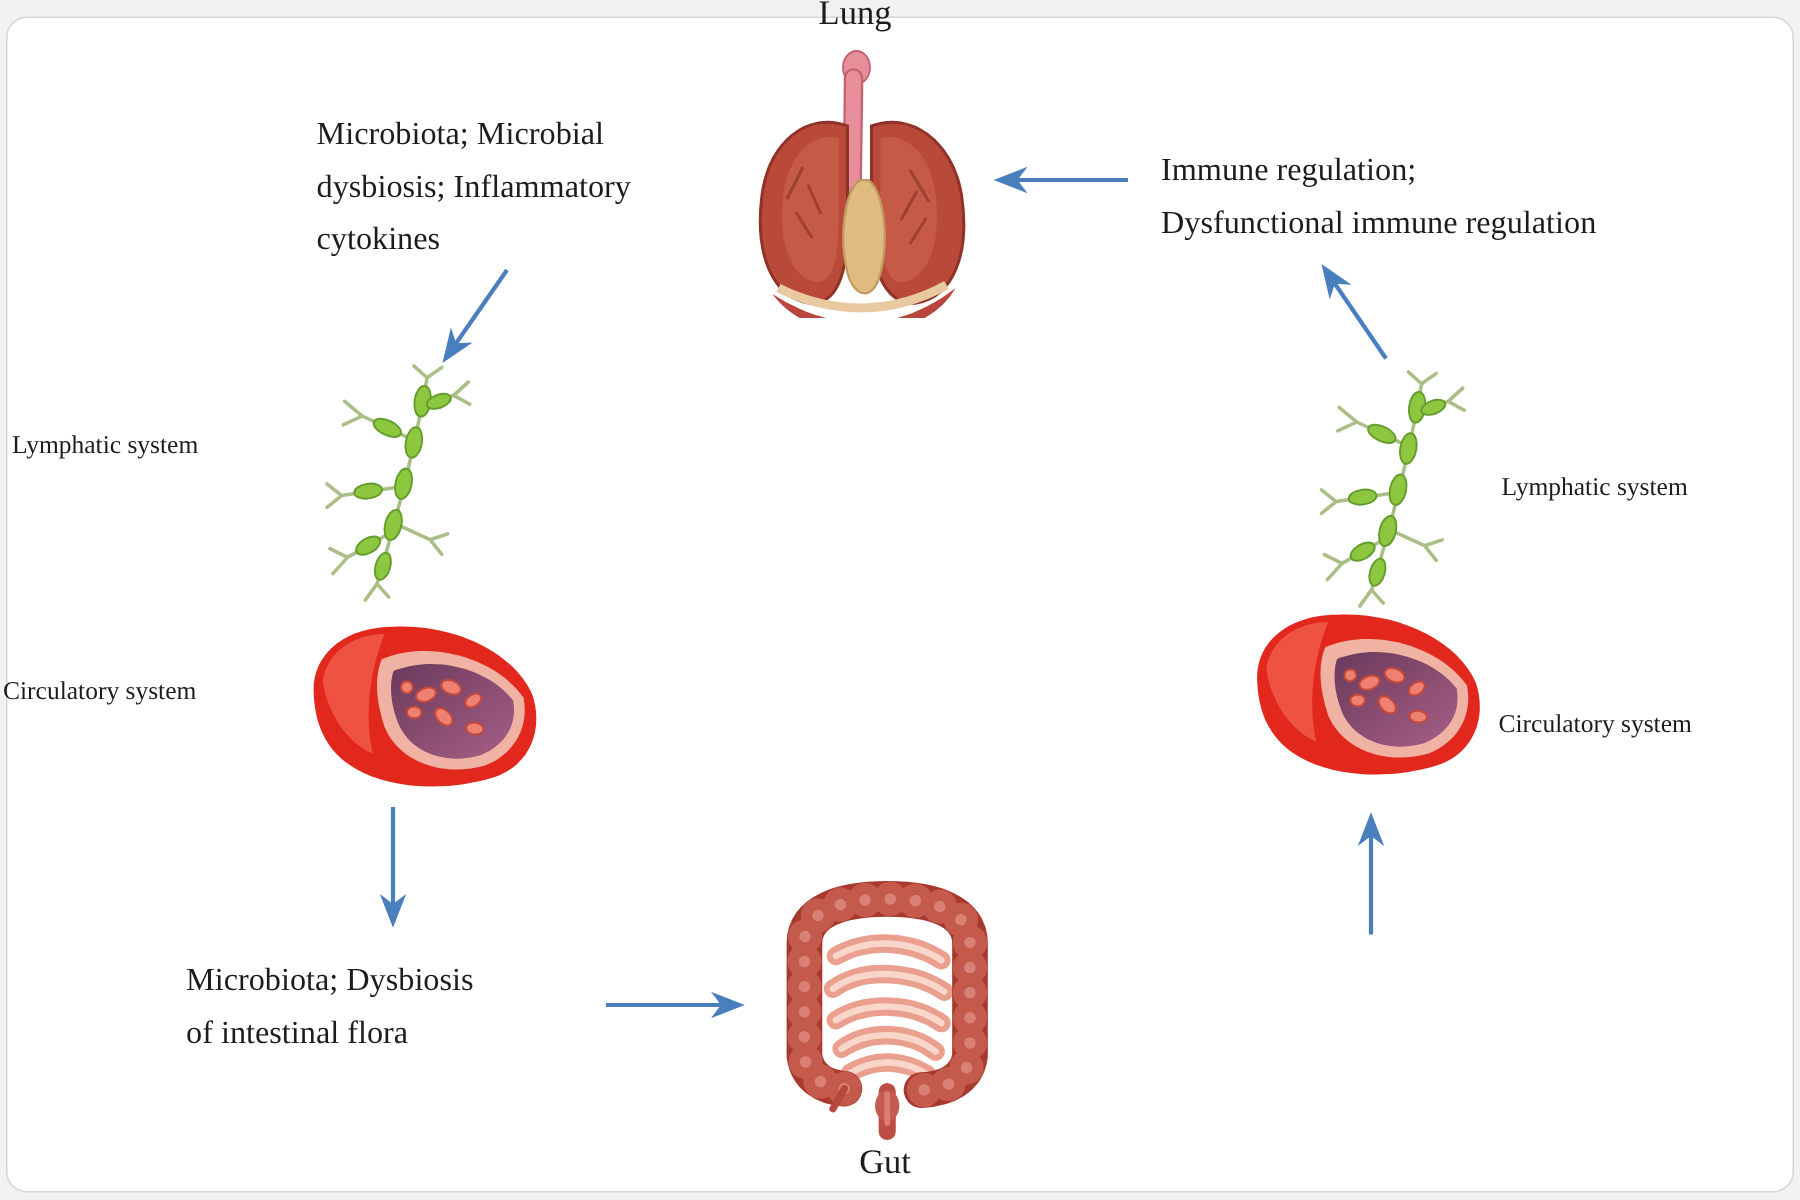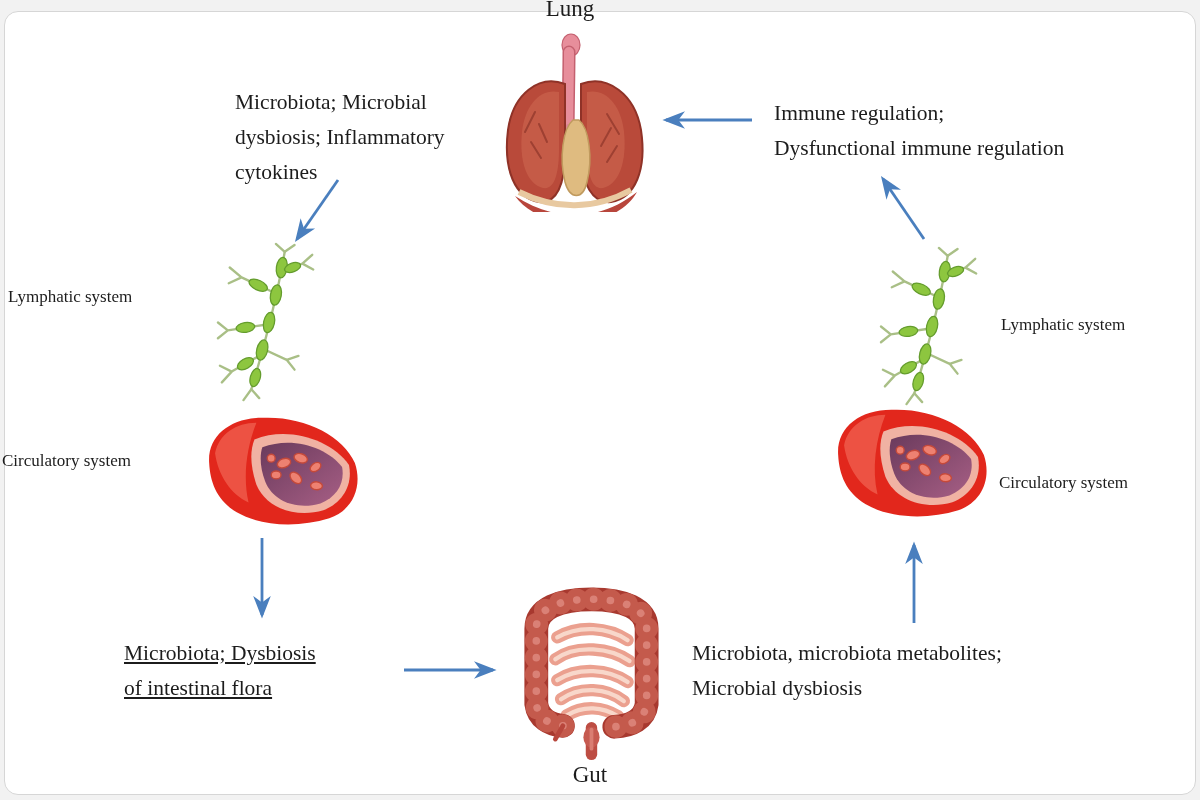--- a/index.html
+++ b/index.html
@@ -64,21 +64,21 @@
       <path d="M92,60 C110,56 126,72 129,100 C132,130 124,152 108,156 C96,158 92,140 92,116 Z" fill="#cf6a52" opacity="0.55"></path>
       <path d="M40,80 L30,100 M44,92 L52,110 M36,110 L46,126 M112,82 L124,102 M116,96 L106,114 M122,114 L112,130" stroke="#7e2a20" stroke-width="2" opacity="0.55" fill="none" stroke-linecap="round"></path>
 
       <path d="M78,88 C68,96 64,126 70,150 C75,168 88,168 92,150 C98,126 94,96 84,88 Z" fill="#dfbb80" stroke="#c09a5e" stroke-width="1.5"></path>
 
       <path d="M24,160 C60,178 100,178 136,158" stroke="#e8c9a0" stroke-width="6" fill="none"></path>
       <path d="M20,164 C60,190 104,190 142,160 C130,182 100,192 74,190 C48,188 30,178 20,164 Z" fill="#b8463c"></path>
     </svg>
   </div>
 
-  <div class="abs annotation" style="left:211px;top:85px;margin-left:24px;">Microbiota; Microbial
+  <div class="abs annotation" style="left:211px;top:72px;">Microbiota; Microbial
 dysbiosis; Inflammatory
 cytokines</div>
 
   <div class="abs node-label" style="left:8px;top:284px;">Lymphatic system</div>
 
   <div class="abs illus" style="left:216px;top:242px;width:108px;height:162px;">
     <svg viewBox="0 0 110 165">
       <g stroke="#a9bf86" stroke-width="2.4" fill="none" stroke-linecap="round">
         <path d="M70,10 C64,45 54,90 36,150"></path>
         <path d="M70,10 L61,2 M70,10 L80,3"></path>
@@ -122,21 +122,21 @@
         <ellipse cx="80" cy="58" rx="7" ry="4.5" transform="rotate(-20 80 58)"></ellipse>
         <ellipse cx="97" cy="53" rx="7" ry="4.5" transform="rotate(20 97 53)"></ellipse>
         <ellipse cx="112" cy="62" rx="6" ry="4" transform="rotate(-35 112 62)"></ellipse>
         <ellipse cx="92" cy="73" rx="7" ry="4.5" transform="rotate(45 92 73)"></ellipse>
         <ellipse cx="113" cy="81" rx="6" ry="4" transform="rotate(5 113 81)"></ellipse>
         <ellipse cx="72" cy="70" rx="5" ry="4"></ellipse>
       </g>
     </svg>
   </div>
 
-  <div class="abs annotation" style="left:124px;top:636px;text-decoration:underline;">Microbiota; Dysbiosis
+  <div class="abs annotation" style="left:124px;top:636px;">Microbiota; Dysbiosis
 of intestinal flora</div>
 
   <div class="abs illus" style="left:507px;top:585px;width:168px;height:176px;">
     <svg viewBox="0 0 175 185">
 
       <g fill="none" stroke-linecap="round">
         <g stroke="#eba08f" stroke-width="13">
           <path d="M52,55 C75,42 105,44 126,58"></path>
           <path d="M50,78 C72,62 108,66 128,80"></path>
           <path d="M52,100 C74,86 106,88 126,102"></path>
@@ -217,16 +217,14 @@
         <ellipse cx="112" cy="62" rx="6" ry="4" transform="rotate(-35 112 62)"></ellipse>
         <ellipse cx="92" cy="73" rx="7" ry="4.5" transform="rotate(45 92 73)"></ellipse>
         <ellipse cx="113" cy="81" rx="6" ry="4" transform="rotate(5 113 81)"></ellipse>
         <ellipse cx="72" cy="70" rx="5" ry="4"></ellipse>
       </g>
     </svg>
   </div>
 
   <div class="abs node-label" style="left:999px;top:470px;">Circulatory system</div>
 
-  <div class="abs annotation" style="left:692px;top:636px;">Microbiota, microbiota metabolites;
-Microbial dysbiosis</div>
 
 </div>
 
 </body></html>

